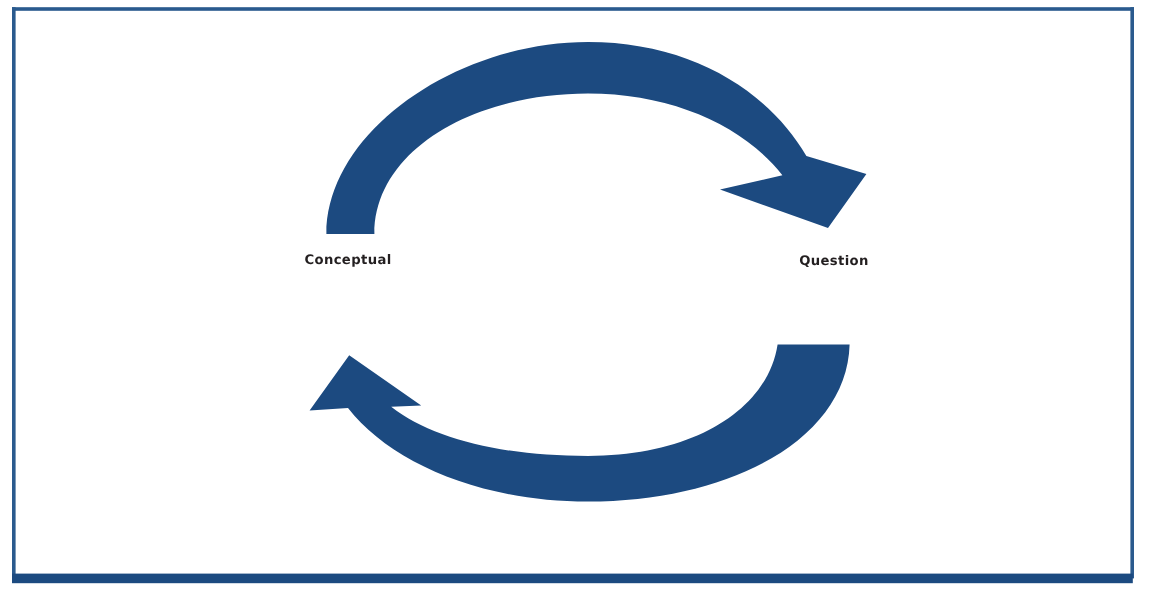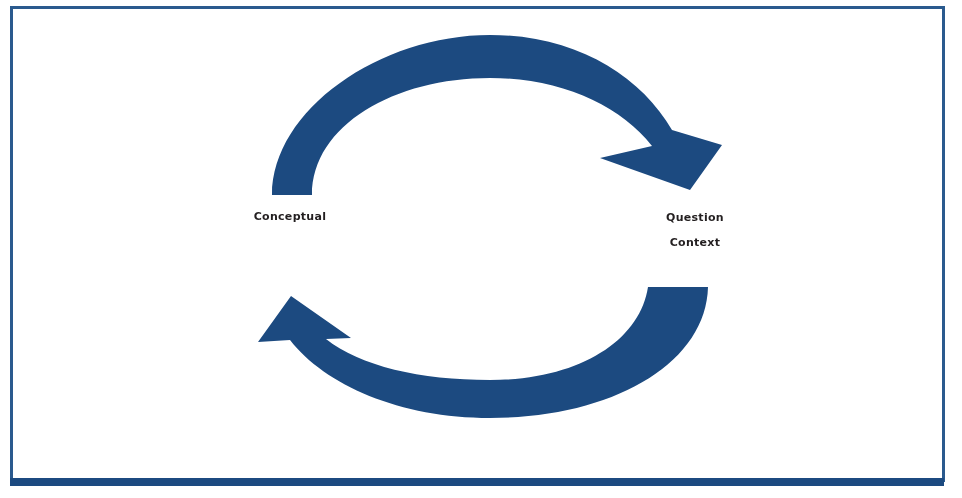--- a/index.html
+++ b/index.html
@@ -43,14 +43,13 @@
            C360,366 420,380 490,380
            C580,380 640,340 648,287 Z" fill="#1c4a80"></path>
 </svg>
 
 <div class="label label-left" style="color: rgb(35, 31, 32);">
   <span>Conceptual</span>
 </div>
 
 <div class="label label-right" style="color: rgb(35, 31, 32);">
   <span>Question</span>
-  <span>Context</span>
 </div>
 
 </body></html>

